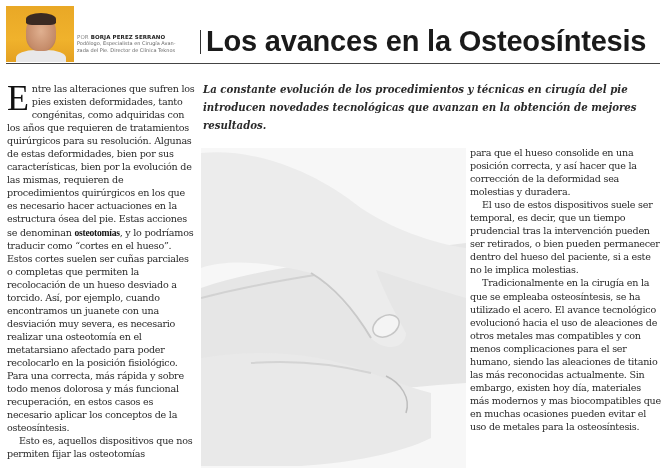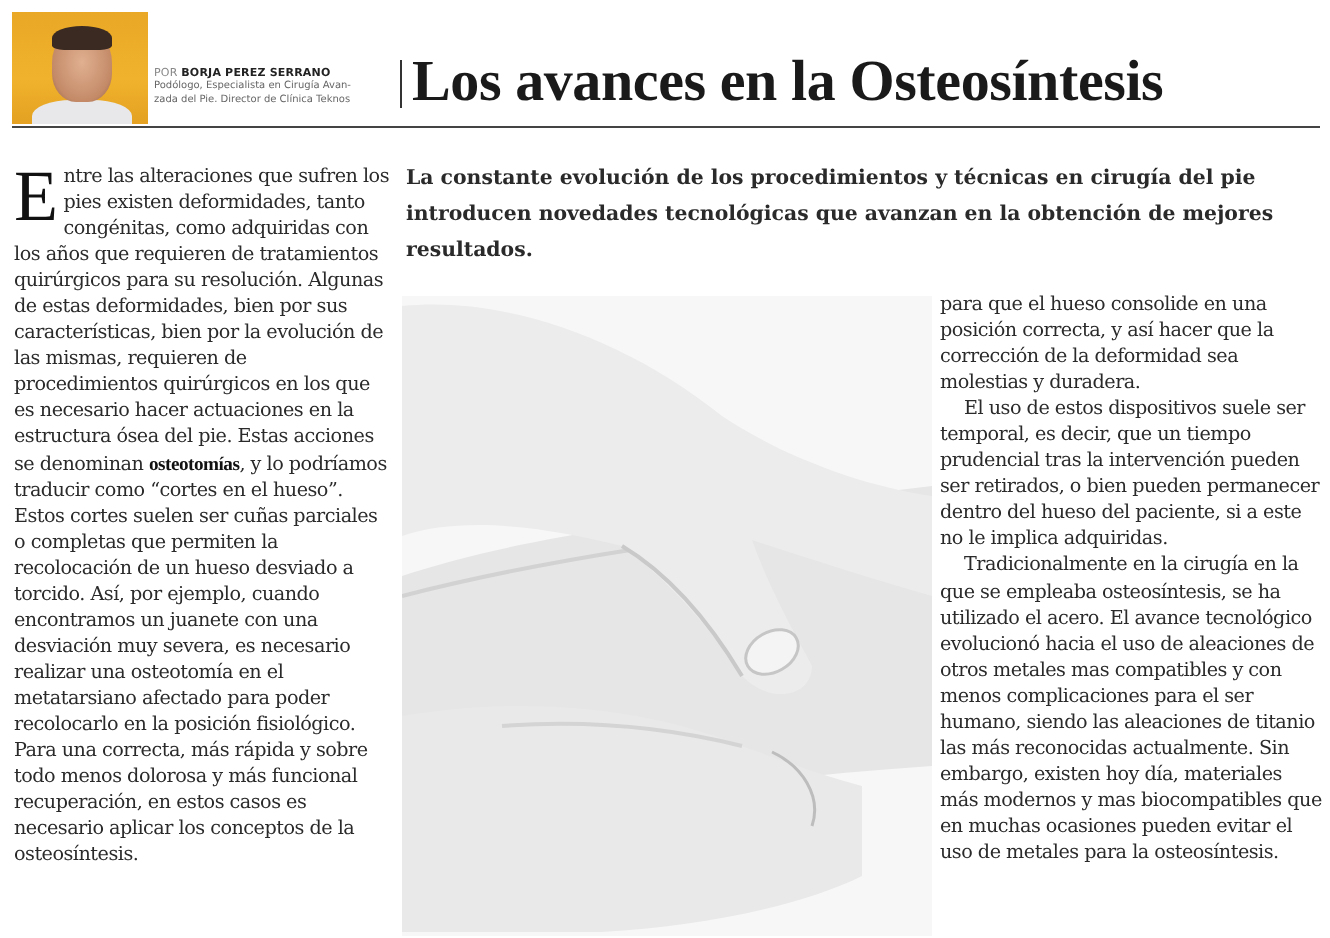--- a/index.html
+++ b/index.html
@@ -27,28 +27,28 @@
 
     .byline { position: absolute; left: 77px; top: 34px; width: 110px; font-family: "DejaVu Sans", "Liberation Sans", sans-serif; }
     .byline .by { font-size: 5.5px; color: #888; letter-spacing: 0.1px; }
     .byline .by b { color: #222; font-weight: bold; }
     .byline .role { font-size: 5px; line-height: 7px; color: #666; }
 
     .header-rule { position: absolute; left: 6px; top: 63px; width: 654px; height: 1px; background: #444; }
     .title-bar { position: absolute; left: 200px; top: 30px; width: 1px; height: 24px; background: #333; }
     .title {
       position: absolute; left: 206px; top: 25px;
-      font-family: Liberation Serif, serif; font-size: 29px; color: #1a1a1a; letter-spacing: -0.2px;
+      font-family: Liberation Sans, sans-serif; font-size: 29px; color: #1a1a1a; letter-spacing: -0.2px;
       white-space: nowrap;
       text-align: center;
     }
 
     .lead {
       position: absolute; left: 203px; top: 80px; width: 460px;
-      font-family: "DejaVu Serif", serif; font-weight: bold;
+      font-family: "DejaVu Serif", serif; font-style: italic; font-weight: bold;
       font-size: 10.2px; line-height: 18px; color: #2a2a2a;
     }
 
     .col {
       position: absolute; font-family: "DejaVu Serif", serif; font-size: 9.6px;
       line-height: 13.05px; color: #2a2a2a; letter-spacing: -0.25px;
     }
     .col p { text-indent: 0; }
     .col p.ind { text-indent: 12px; }
     .col-1 { left: 7px; top: 82px; width: 190px; }
@@ -84,20 +84,21 @@
 </div>
 
 <div class="title-bar"></div>
 <h1 class="title">Los avances en la Osteosíntesis</h1>
 <div class="header-rule"></div>
 
 <p class="lead">La constante evolución de los procedimientos y técnicas en cirugía del pie introducen novedades tecnológicas que  avanzan en la obtención de mejores resultados.</p>
 
 <div class="col col-1">
   <p><span class="dropcap">E</span><span>ntre las alteraciones que sufren los pies existen deformidades, tanto congénitas, como adquiridas con los años que requieren de tratamientos quirúrgicos para su resolución. Algunas de estas deformidades, bien por sus características, bien por la evolución de las mismas, requieren de procedimientos quirúrgicos en los que es necesario hacer actuaciones en la estructura ósea del pie. Estas acciones se denominan </span><b>osteotomías</b><span>, y lo podríamos traducir como “cortes en el hueso”. Estos cortes suelen ser cuñas parciales o completas que permiten la recolocación de un hueso desviado a torcido. Así, por ejemplo, cuando encontramos un juanete con una desviación muy severa, es necesario realizar una osteotomía en el metatarsiano afectado para poder recolocarlo en la posición fisiológico. Para una correcta, más rápida y sobre todo menos dolorosa y más funcional recuperación, en estos casos es necesario aplicar los conceptos de la osteosíntesis.</span></p>
+  <p class="ind">Esto es, aquellos dispositivos que nos permiten fijar las osteotomías</p>
 </div>
 
 <div class="photo">
   <svg viewBox="0 0 265 320" preserveAspectRatio="none">
     <rect width="265" height="320" fill="#f7f7f7"></rect>
 
     <path d="M0 140 C60 120 140 110 265 95 L265 235 C190 240 120 250 60 258 L0 262 Z" fill="#e6e6e6"></path>
     <path d="M0 150 C70 132 150 120 265 108" stroke="#d2d2d2" stroke-width="2" fill="none"></path>
 
     <path d="M0 5 C50 0 110 20 160 60 C190 80 230 95 265 100 L265 150 C230 140 200 130 175 122 C185 150 200 175 205 185 C205 200 185 205 170 190 C150 160 130 140 110 125 C70 115 30 110 0 120 Z" fill="#ececec"></path>
@@ -105,15 +106,15 @@
     <ellipse cx="185" cy="178" rx="14" ry="10" fill="#f4f4f4" stroke="#c6c6c6" stroke-width="1.5" transform="rotate(-30 185 178)"></ellipse>
 
     <path d="M0 210 C60 200 120 205 170 225 C190 232 210 240 230 245 L230 290 C200 305 150 315 100 318 L0 318 Z" fill="#e9e9e9"></path>
     <path d="M185 228 C200 235 210 250 205 265" stroke="#bdbdbd" stroke-width="1.5" fill="none"></path>
     <path d="M50 215 C90 212 130 215 170 225" stroke="#d4d4d4" stroke-width="2" fill="none"></path>
   </svg>
 </div>
 
 <div class="col col-3">
   <p>para que el hueso consolide en una posición correcta, y así hacer que la corrección de la deformidad sea molestias y duradera.</p>
-  <p class="ind">El uso de estos dispositivos suele ser temporal, es decir, que un tiempo prudencial tras la intervención pueden ser retirados, o bien pueden permanecer dentro del hueso del paciente, si a este no le implica adquiridas.</p>
+  <p class="ind">El uso de estos dispositivos suele ser temporal, es decir, que un tiempo prudencial tras la intervención pueden ser retirados, o bien pueden permanecer dentro del hueso del paciente, si a este no le implica molestias.</p>
   <p class="ind">Tradicionalmente en la cirugía en la que se empleaba osteosíntesis, se ha utilizado el acero. El avance tecnológico evolucionó hacia el uso de aleaciones de otros metales mas compatibles y con menos complicaciones para el ser humano, siendo las aleaciones de titanio las más reconocidas actualmente. Sin embargo, existen hoy día, materiales más modernos y mas biocompatibles que en muchas ocasiones pueden evitar el uso de metales para la osteosíntesis.</p>
 </div>
 
 </body></html>

